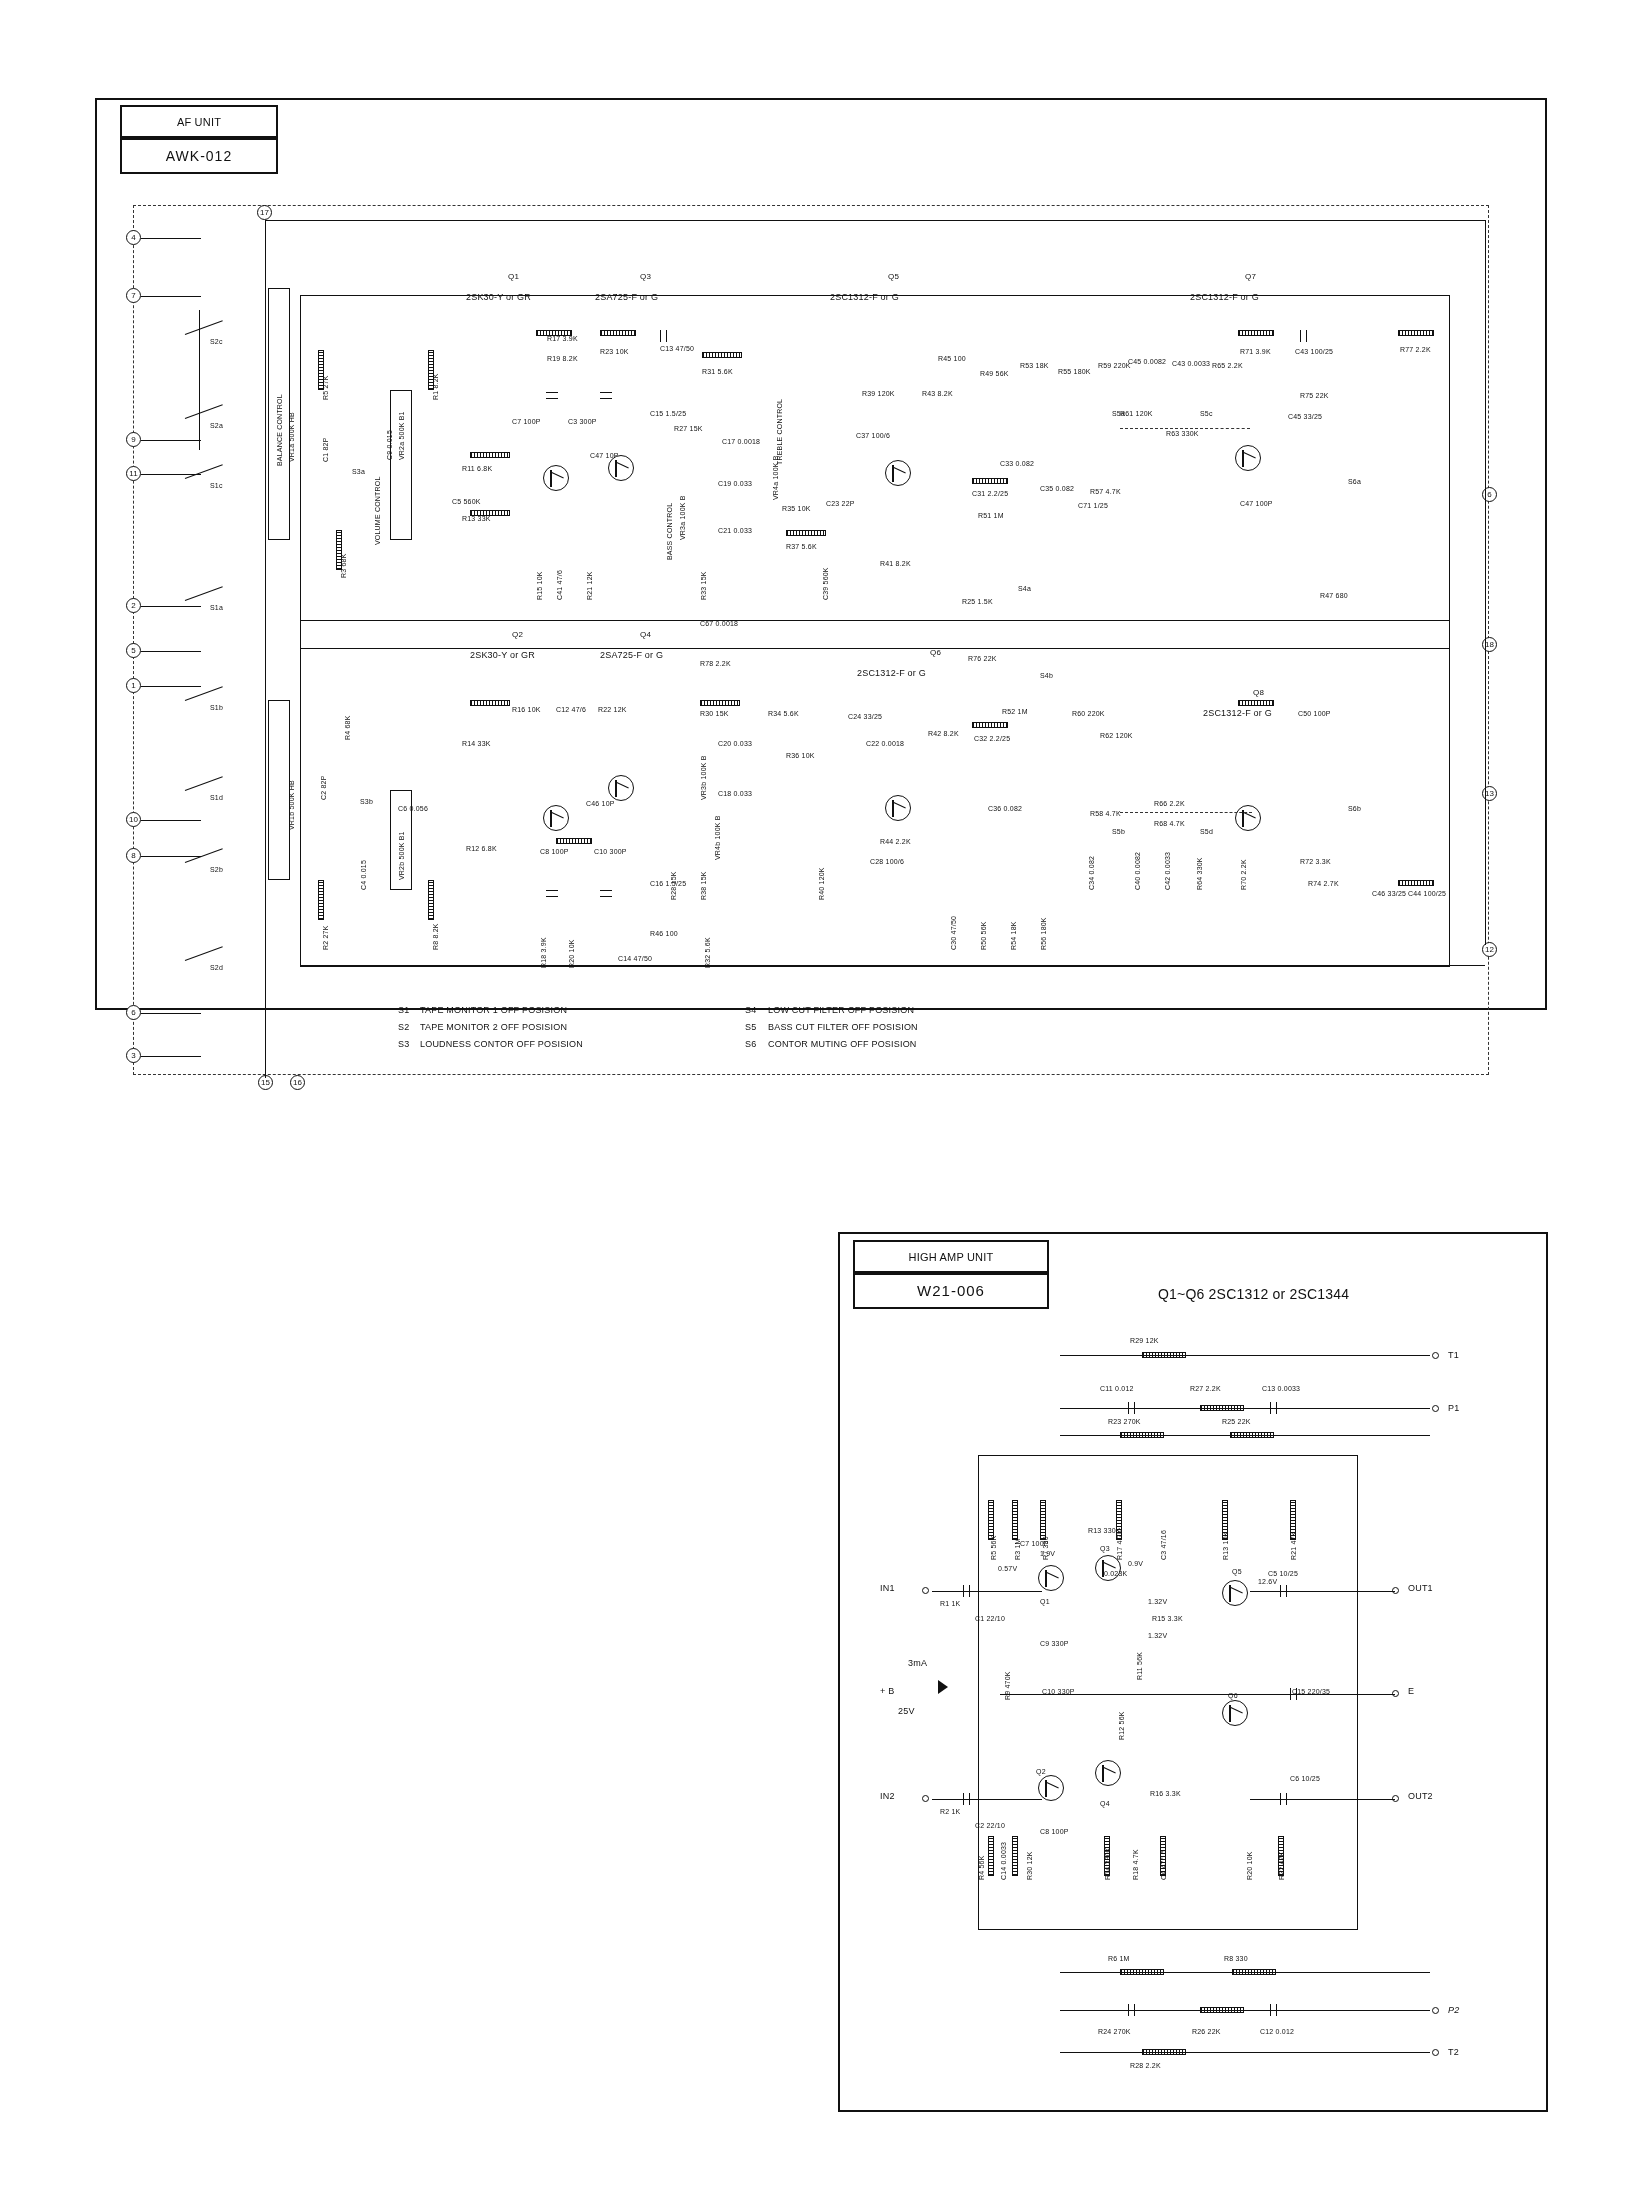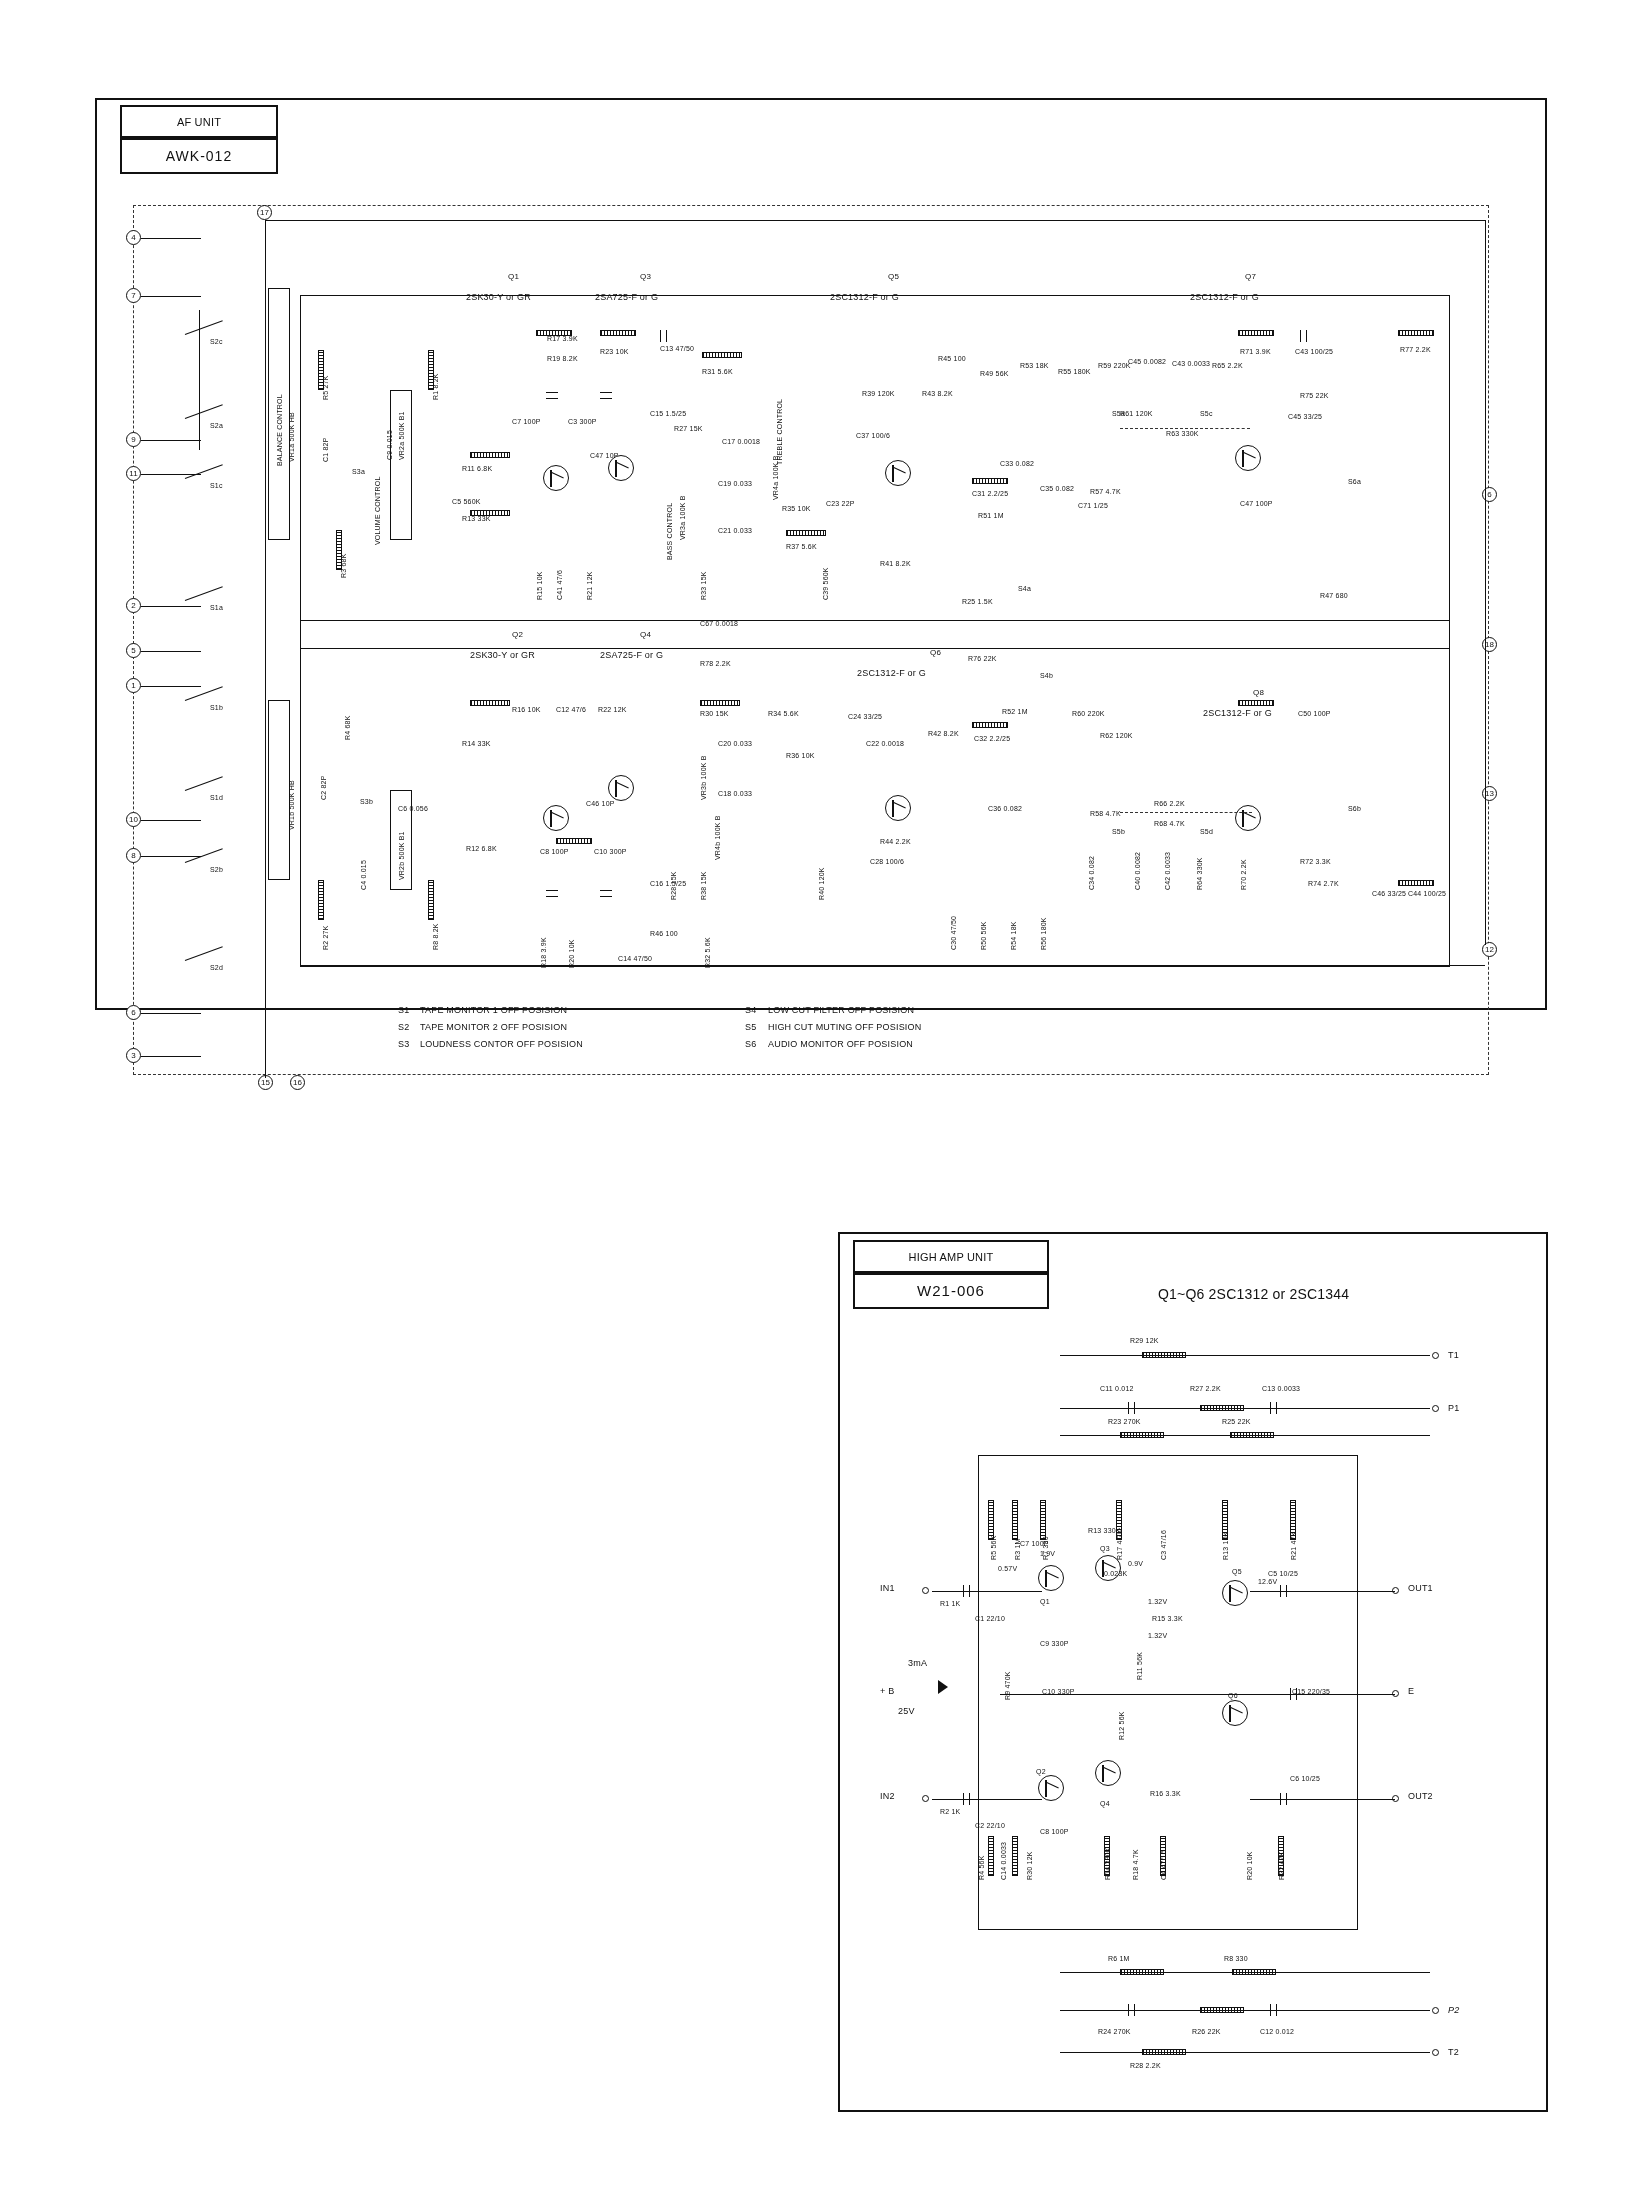--- a/index.html
+++ b/index.html
@@ -437,23 +437,23 @@
   </div>
   <div class="lbl" style="left:420px; top:1005px;">TAPE MONITOR 1 OFF POSISION</div>
   <div class="lbl" style="left:398px; top:1022px;">S2</div>
   <div class="lbl" style="left:420px; top:1022px;">TAPE MONITOR 2 OFF POSISION</div>
   <div class="lbl" style="left:398px; top:1039px;">S3</div>
   <div class="lbl" style="left:420px; top:1039px;">LOUDNESS CONTOR OFF POSISION</div>
 
   <div class="lbl" style="left:745px; top:1005px;">S4</div>
   <div class="lbl" style="left:768px; top:1005px;">LOW CUT FILTER OFF POSISION</div>
   <div class="lbl" style="left:745px; top:1022px;">S5</div>
-  <div class="lbl" style="left:768px; top:1022px;">HIGH CUT MUTING OFF POSISION</div>
+  <div class="lbl" style="left:768px; top:1022px;">BASS CUT FILTER OFF POSISION</div>
   <div class="lbl" style="left:745px; top:1039px;">S6</div>
-  <div class="lbl" style="left:768px; top:1039px;">AUDIO MONITOR   OFF POSISION</div>
+  <div class="lbl" style="left:768px; top:1039px;">CONTOR MUTING   OFF POSISION</div>
 
   <div class="res v" style="left:318px; top:350px; height:40px;"></div>
   <div class="res v" style="left:428px; top:350px; height:40px;"></div>
   <div class="res v" style="left:336px; top:530px; height:40px;"></div>
   <div class="res h" style="left:536px; top:330px; width:36px;"></div>
   <div class="res h" style="left:600px; top:330px; width:36px;"></div>
   <div class="res h" style="left:470px; top:452px; width:40px;"></div>
   <div class="res h" style="left:470px; top:510px; width:40px;"></div>
   <div class="res h" style="left:702px; top:352px; width:40px;"></div>
   <div class="res h" style="left:786px; top:530px; width:40px;"></div>

